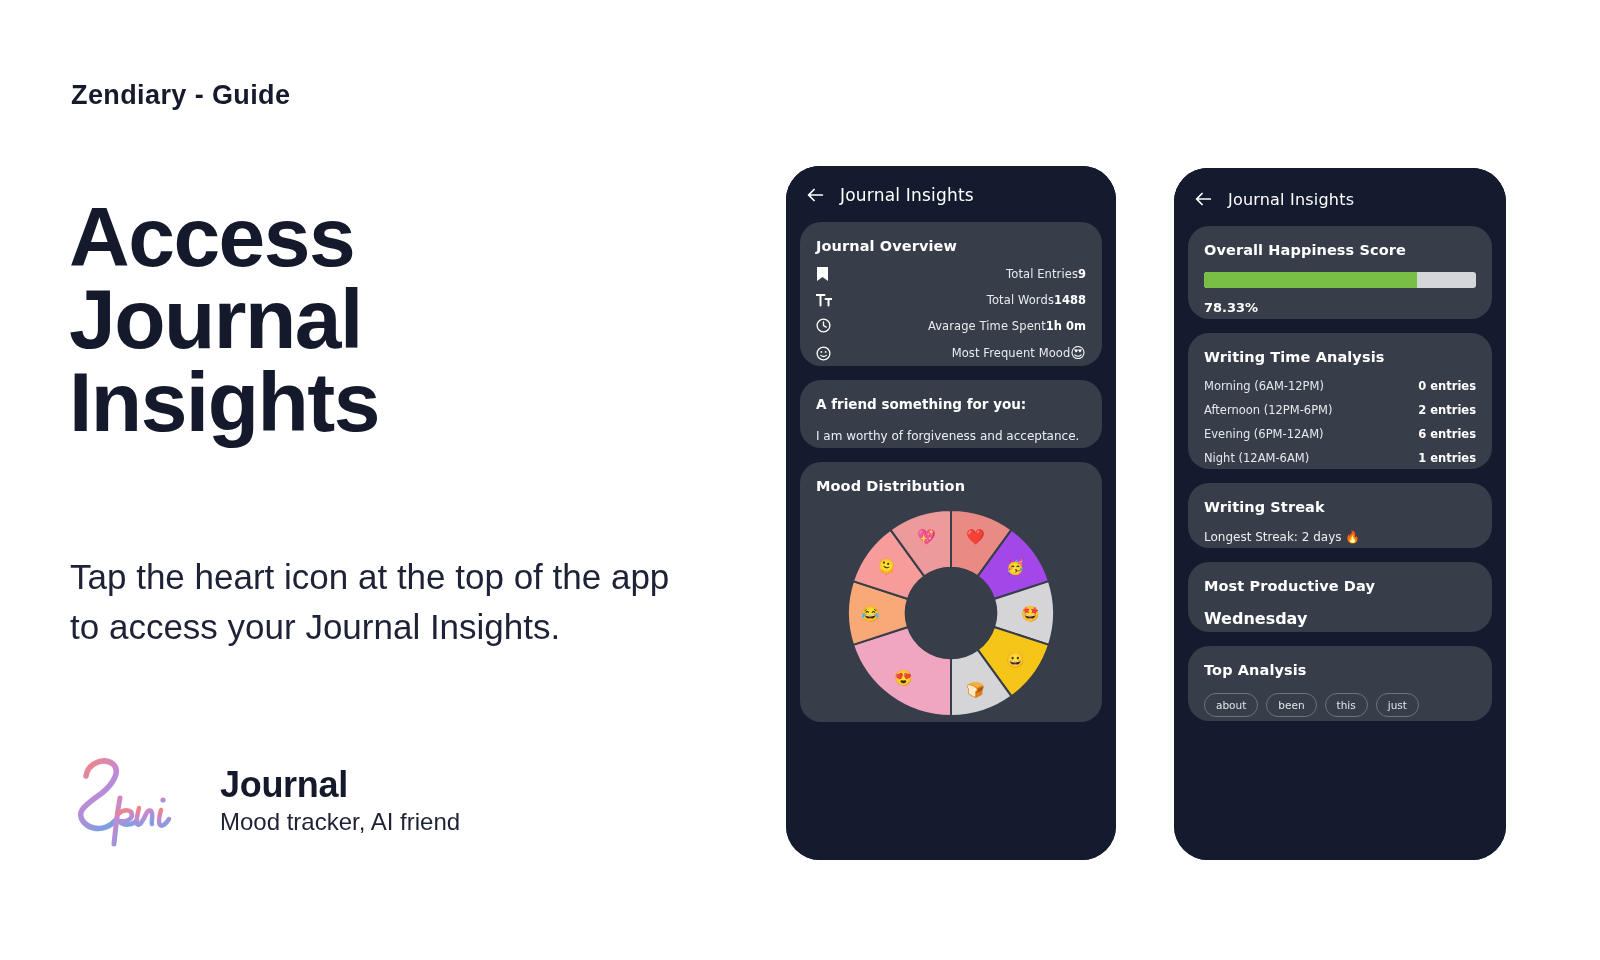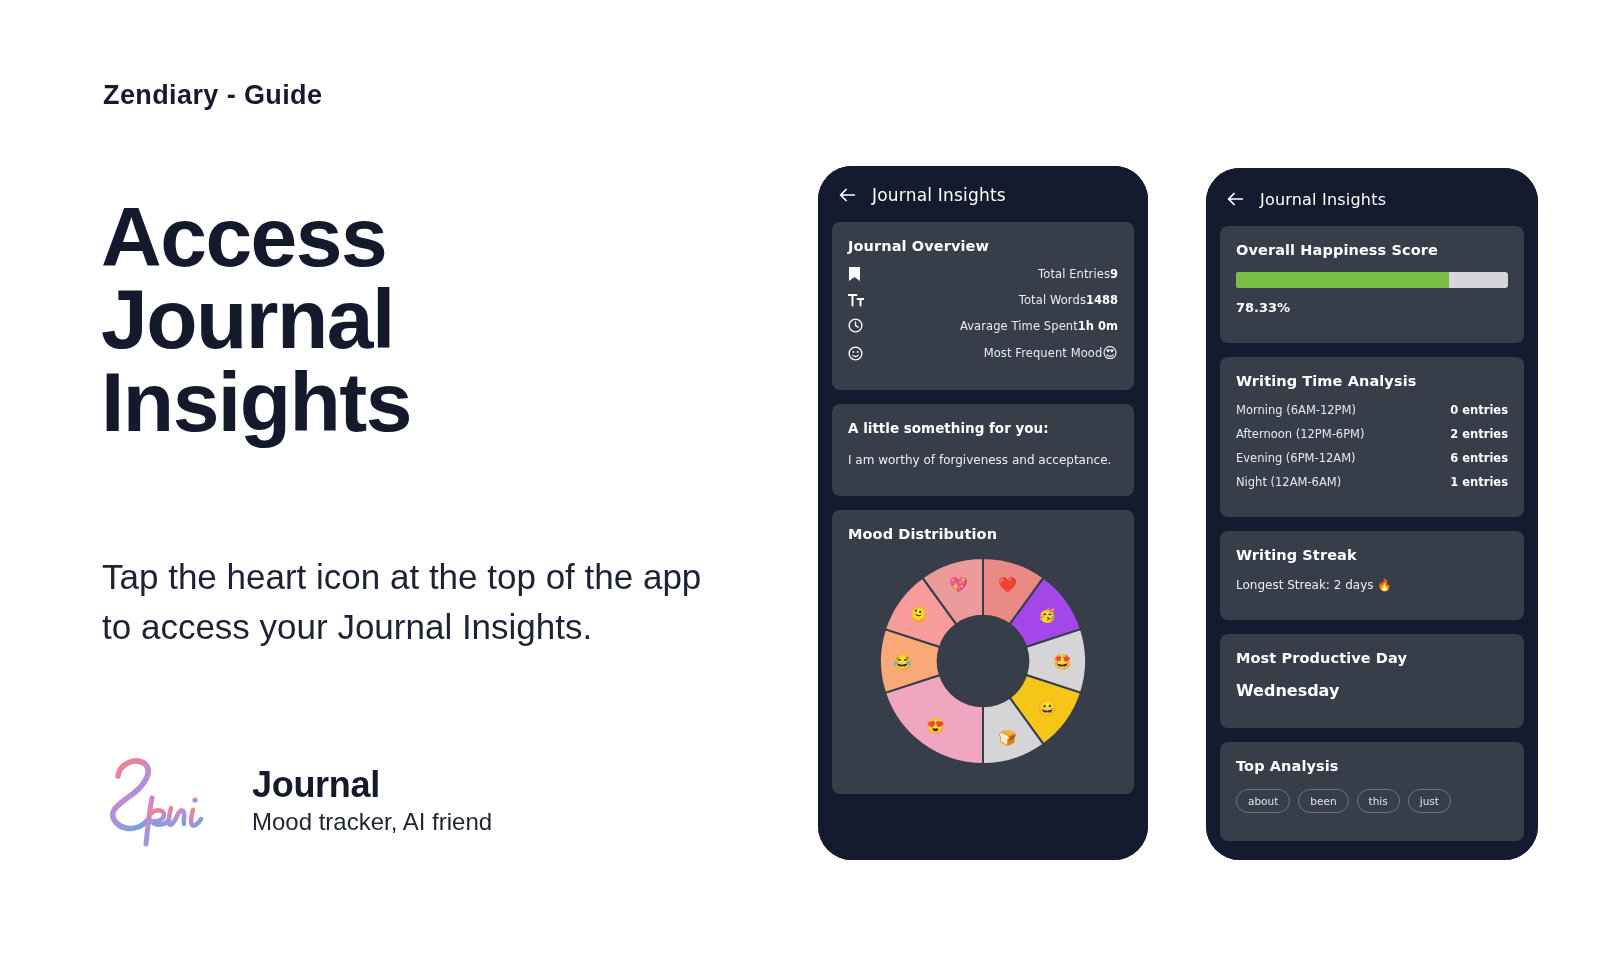--- a/index.html
+++ b/index.html
@@ -11,21 +11,20 @@
     background: #ffffff;
     font-family: "Liberation Sans", sans-serif;
     overflow: hidden;
   }
 
   #stage {
     position: relative;
     width: 1400px;
     height: 960px;
     background: #ffffff;
-    margin-left: 32px;
   }
 
   
   .brand-eyebrow {
     position: absolute;
     left: 71px;
     top: 80px;
     font-size: 27px;
     font-weight: 700;
     letter-spacing: 0.4px;
@@ -121,22 +120,22 @@
 
   .scroll-body {
     padding: 6px 14px 0 14px;
     display: flex;
     flex-direction: column;
     gap: 14px;
   }
 
   .card {
     background: #373e49;
-    border-radius: 8px;
-    padding: 16px 16px 28px 16px;
+    border-radius: 21px;
+    padding: 16px 16px 4px 16px;
   }
 
   .card-title {
     font-family: "DejaVu Sans", sans-serif;
     font-size: 14.5px;
     font-weight: 700;
     color: #ffffff;
     letter-spacing: 0.1px;
   }
 
@@ -368,21 +367,21 @@
                 </svg>
               </span>
               <span class="stat-label">Most Frequent Mood</span>
               <span class="stat-value emoji">😍</span>
             </div>
 
           </div>
         </div>
 
         <div class="card">
-          <div class="affirm-title">A little something for you:</div>
+          <div class="affirm-title">A friend something for you:</div>
           <div class="affirm-text">I am worthy of forgiveness and acceptance.</div>
         </div>
 
         <div class="card">
           <div class="card-title">Mood Distribution</div>
           <div class="pie-wrap">
             <svg class="pie-svg" id="mood-pie" width="210" height="210" viewBox="0 0 210 210">
                 <path d="M 105 2 A 103 103 0 0 1 165.54188098612474 21.671249579380415 L 131.63842763389488 68.33534981492738 A 45.32 45.32 0 0 0 105 59.68 Z" fill="#ea8a85" stroke="#373e49" stroke-width="2"></path>
                 <text x="129.69911032640078" y="28.983954765560966" text-anchor="middle" dominant-baseline="central" font-size="15">❤️</text>
                 <path d="M 165.54188098612474 21.671249579380415 A 103 103 0 0 1 202.9588211784008 73.17124957938042 L 148.10188131849637 90.99534981492738 A 45.32 45.32 0 0 0 131.63842763389488 68.33534981492738 Z" fill="#a347e8" stroke="#373e49" stroke-width="2"></path>

